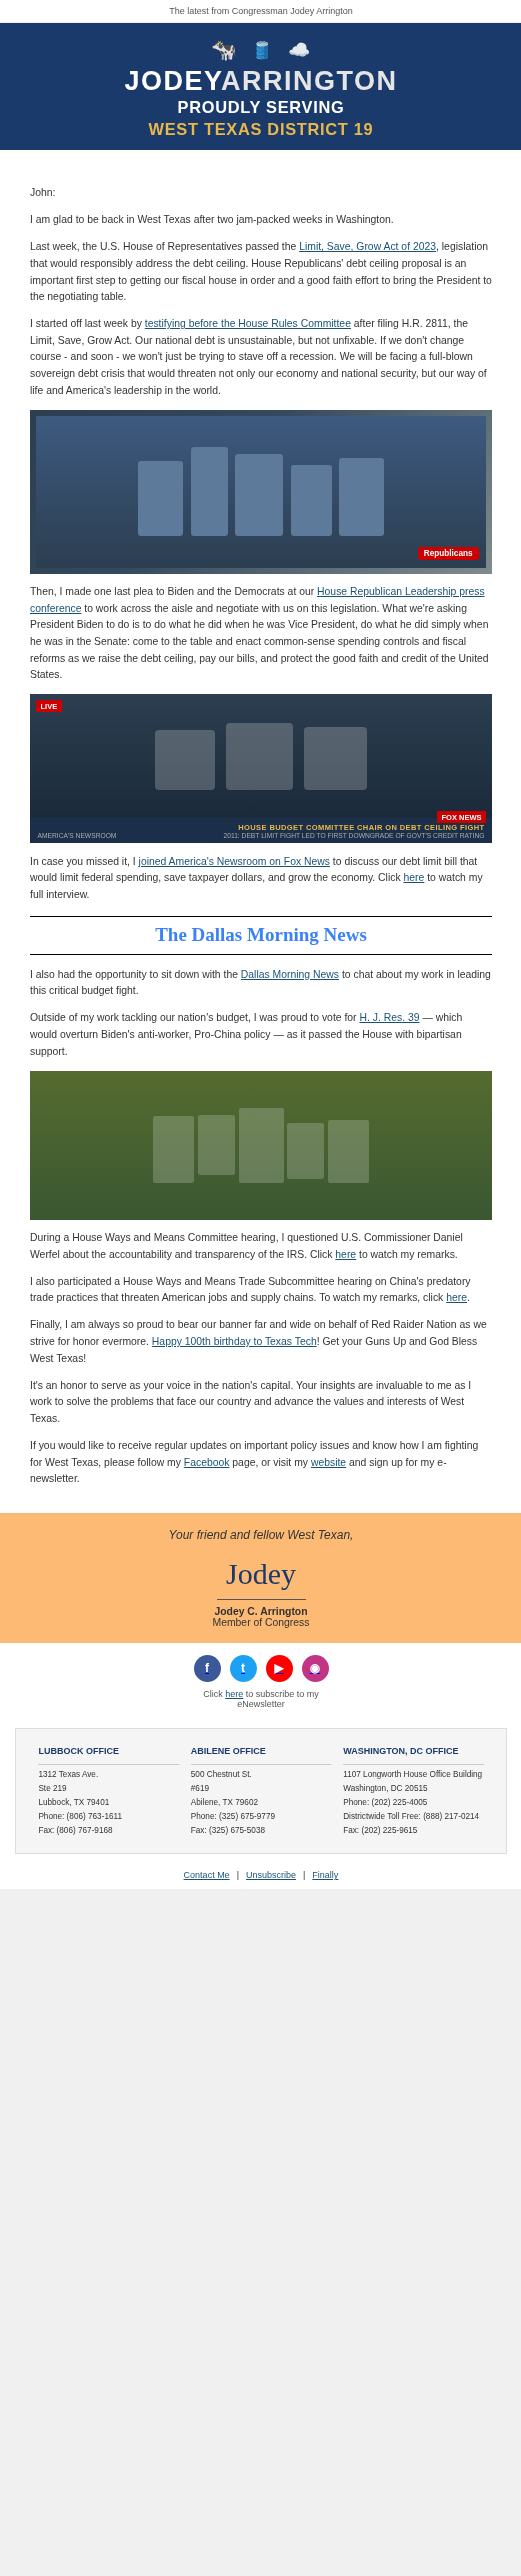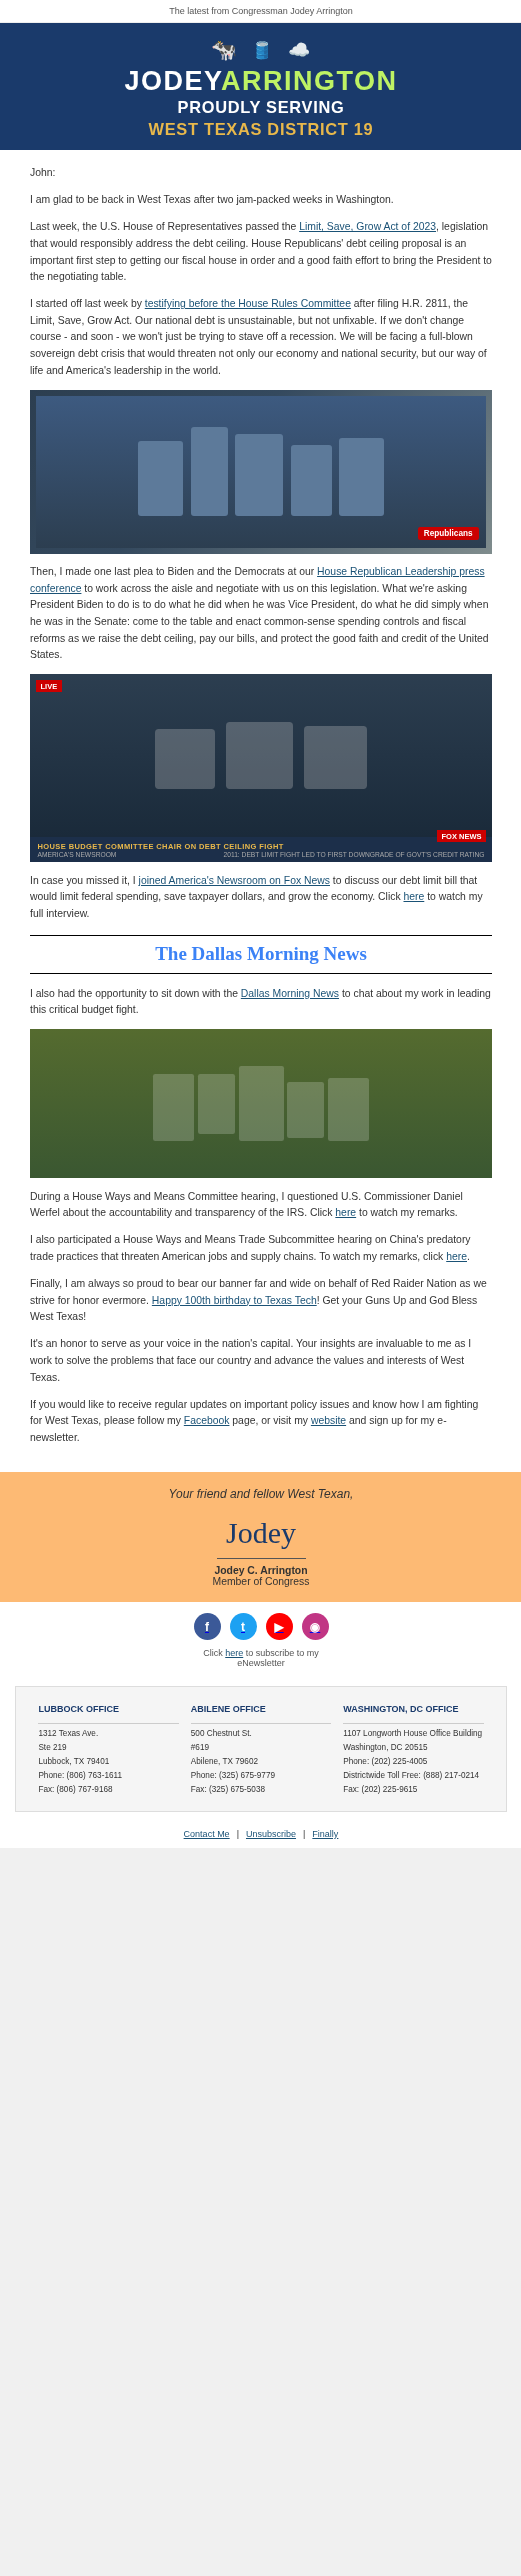--- a/index.html
+++ b/index.html
@@ -42,58 +42,59 @@
       font-size: 18px;
     }
     .header-name {
       font-size: 27px;
       font-weight: 900;
       letter-spacing: 1.5px;
       color: #ffffff;
       line-height: 1;
     }
     .header-name .highlight {
-      color: #bef264;
+      color: #e5e5e5;
     }
     .header-subtitle {
       font-size: 16.4px;
       font-weight: 700;
       color: #ffffff;
       letter-spacing: 0.7px;
       margin-top: 3px;
     }
     .header-subtitle .district {
       color: #e8b84b;
       margin-top: 44px;
     }
     
     .content-section {
       padding: 15px 30px;
       background: #fff;
+      margin-top: 20px;
     }
     .content-section p {
       margin-bottom: 10.4px;
       line-height: 1.6;
       font-size: 10.4px;
     }
     .content-section a {
       color: #1a5276;
       text-decoration: underline;
     }
     .salutation {
       margin-bottom: 10.4px;
       font-size: 10.4px;
     }
     
     .content-image {
       width: 100%;
       margin: 10.4px 0;
       display: block;
       background: #ccc;
-      text-align: left;
+      text-align: right;
       position: relative;
       overflow: hidden;
     }
     
     .img-committee {
       height: 164px;
       background: linear-gradient(135deg, #2c3e50 0%, #34495e 40%, #7f8c8d 100%);
       display: flex;
       align-items: flex-end;
       justify-content: flex-start;
@@ -127,21 +128,21 @@
       font-size: 8.2px;
       font-weight: bold;
       padding: 2.2px 6px;
       border-radius: 2.2px;
       position: absolute;
       bottom: 7.5px;
       right: 7.5px;
     }
     
     .img-fox {
-      height: 188px;
+      height: 149px;
       background: #1a1a1a;
       display: flex;
       flex-direction: column;
       position: relative;
       overflow: hidden;
     }
     .fox-live-bar {
       background: #cc0000;
       color: #fff;
       font-size: 7.5px;
@@ -415,20 +416,23 @@
     </p>
 
     <div class="dallas-news-logo">
       <span class="dallas-news-logo-text">The Dallas Morning News</span>
     </div>
 
     <p>
       <span>I also had the opportunity to sit down with the </span><a href="#">Dallas Morning News</a><span> to chat about my work in leading this critical budget fight.</span>
     </p>
 
+    <p>
+      <span>Outside of my work tackling our nation's budget, I was proud to vote for </span><a href="#">H. J. Res. 39</a><span> — which would overturn Biden's anti-worker, Pro-China policy — as it passed the House with bipartisan support.</span>
+    </p>
 
     <div class="content-image img-ways-means">
       <div class="img-ways-inner">
         <div class="podium-silhouette">
           <div class="podium-person" style="width:41px;height:67px;"></div>
           <div class="podium-person" style="width:37px;height:60px;margin-bottom:7.5px;"></div>
           <div class="podium-person" style="width:45px;height:75px;"></div>
           <div class="podium-person" style="width:37px;height:56px;margin-bottom:3.7px;"></div>
           <div class="podium-person" style="width:41px;height:63px;"></div>
         </div>

